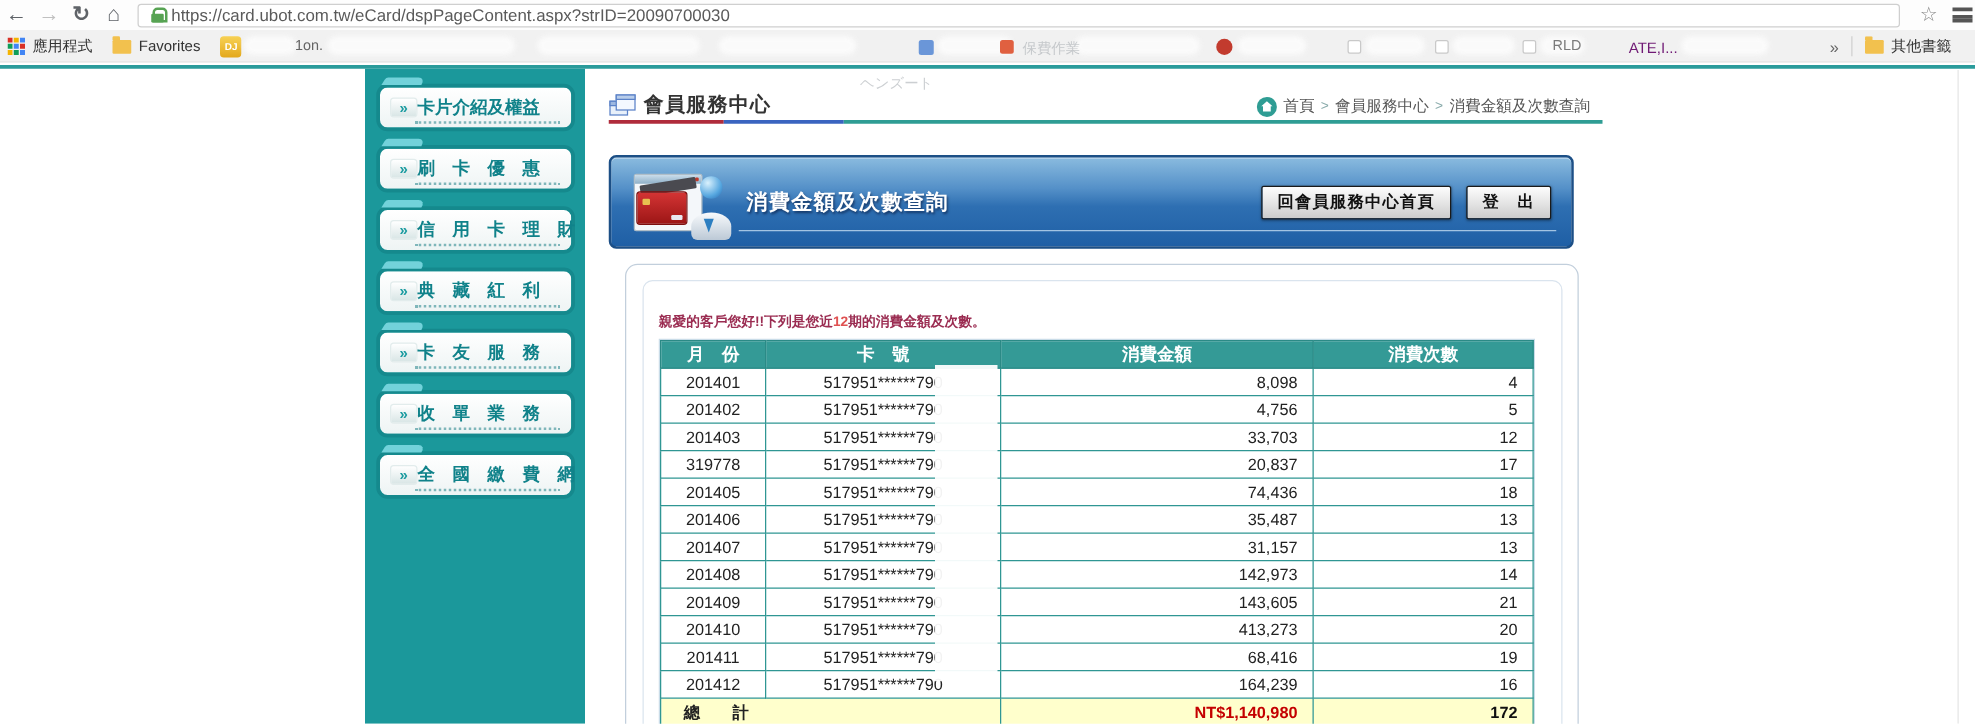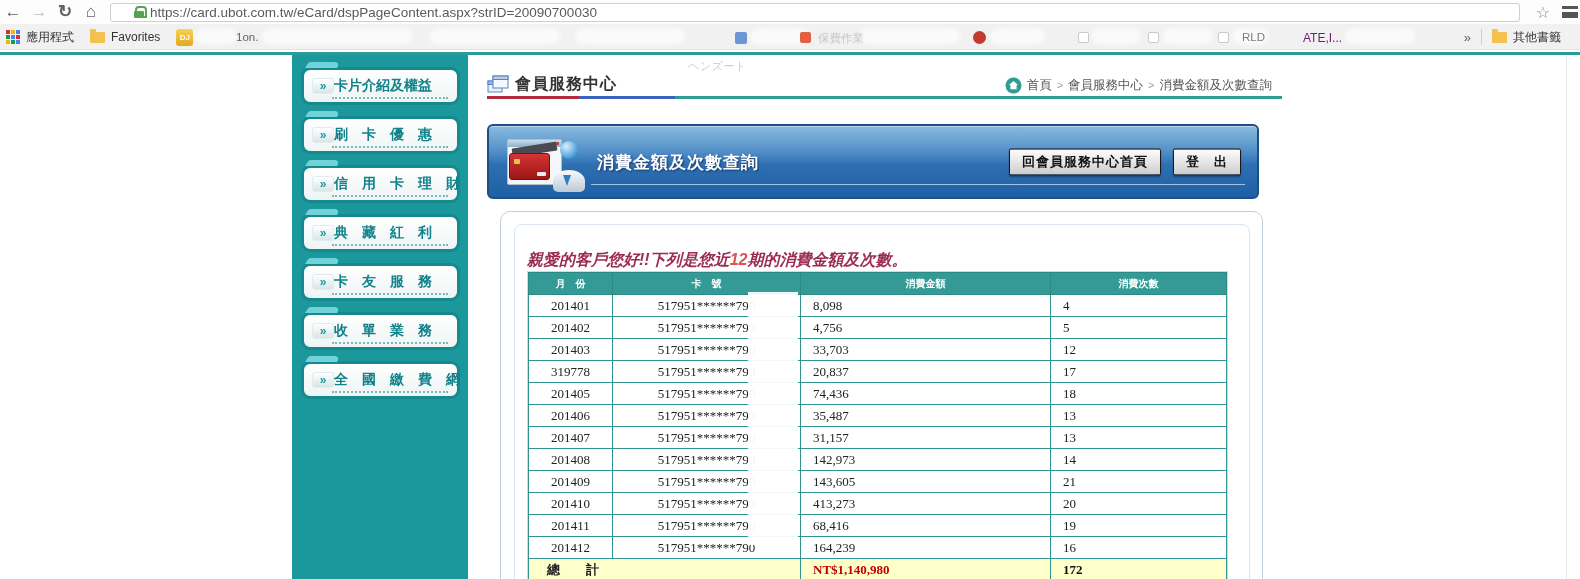--- a/index.html
+++ b/index.html
@@ -6,21 +6,21 @@
   html, body { margin:0; padding:0; width:1580px; height:579px; overflow:hidden;
                font-family:"Liberation Sans", sans-serif; background:#fff; position:relative; }
 
   
   .toolbar { position:absolute; left:0; top:0; width:1580px; height:24px; background:#fdfdfd;
              display:flex; align-items:center; }
   .nav-ico { width:26px; text-align:center; font-size:17px; font-weight:bold; color:#5f6368;
              line-height:24px; cursor:pointer; flex:0 0 auto; }
   .nav-ico.disabled { color:#c0c0c0; }
   .addr { flex:1; height:19px; margin:0 10px 0 6px; background:#fff; border:1px solid #cfcfcf;
-          border-radius:3px; display:flex; align-items:center; padding:0 23px; overflow:hidden; }
+          border-radius:3px; display:flex; align-items:center; padding:0 10px; overflow:hidden; }
   .lock { width:10px; height:12px; position:relative; margin-right:6px; flex:0 0 auto; }
   .lock::before { content:""; position:absolute; left:1px; top:0; width:8px; height:8px;
                   border:2px solid #57a353; border-radius:4px 4px 0 0; }
   .lock::after { content:""; position:absolute; left:0; top:5px; width:10px; height:7px;
                  background:#57a353; border-radius:1px; }
   .url-text { font-size:13.5px; color:#5a5a5a; white-space:nowrap; }
   .star { width:26px; text-align:center; font-size:16px; color:#8a8a8a; flex:0 0 auto; }
   .hamburger { width:16px; height:12px; margin:0 2px 0 6px; border-top:3px solid #555;
                border-bottom:3px solid #555; position:relative; flex:0 0 auto; }
   .hamburger::after { content:""; position:absolute; left:0; top:2.5px; width:16px; height:3px; background:#555; }
@@ -124,33 +124,33 @@
             border-left:4px solid transparent; border-right:4px solid transparent;
             border-top:11px solid #2d7fc1; }
 
   
   .panel-outer { position:absolute; left:500px; top:211px; width:763px; height:560px;
                  border:1px solid #c2cfdc; border-radius:10px; background:#fff; }
   .panel-inner { position:absolute; left:514px; top:224px; width:736px; height:548px;
                  border:1px solid #dae4ee; border-radius:8px; }
 
   
-  .notice { position:absolute; left:527px; top:250px; font-size:16px; font-weight:bold; color:#9b2d52;font-style:italic; }
+  .notice { position:absolute; left:527px; top:250px; font-size:11px; font-weight:bold; color:#9b2d52; }
   .notice .hl { color:#e05252; }
   .table-wrap { position:absolute; left:528px; top:272px; width:698px; }
   table.spend { border-collapse:collapse; table-layout:fixed; width:698px;
                 border:1px solid #2f9693; box-shadow:0 0 0 1px #c9dce8; }
   col.c-month { width:84px; } col.c-card { width:188px; }
   col.c-amt { width:250px; } col.c-cnt { width:176px; }
-  .spend th { background:#349a96; color:#fff; font-weight:bold; font-size:10px; height:22px;
+  .spend th { background:#349a96; color:#fff; font-weight:bold; font-size:14px; height:22px;
               border:1px solid #2b8a86; font-family:"Liberation Sans", sans-serif; }
   .spend td { border:1px solid #2f9693; height:21px; font-size:13px; color:#222;
-              font-family:Liberation Serif, serif; padding:0 12px; line-height:21px; }
+              font-family:Liberation Sans, sans-serif; padding:0 12px; line-height:21px; }
   td.cell-month, td.cell-card { text-align:center; padding:0; }
-  td.cell-amount, td.cell-count { text-align:left; }
+  td.cell-amount, td.cell-count { text-align:right; }
   tr.total-row td { background:#ffffcc; font-weight:bold; height:22px; }
   td.total-label { font-family:"Liberation Sans", sans-serif; text-align:left; padding-left:18px; color:#222; }
   td.total-amount { color:#c40000; }
   td.total-count { color:#111; }
   .censor-patch { position:absolute; left:220px; top:20px; width:50px; height:253px;
                   background:rgba(255,255,255,.94); z-index:5; }
 
   svg { display:block; }
 </style>
 </head>

